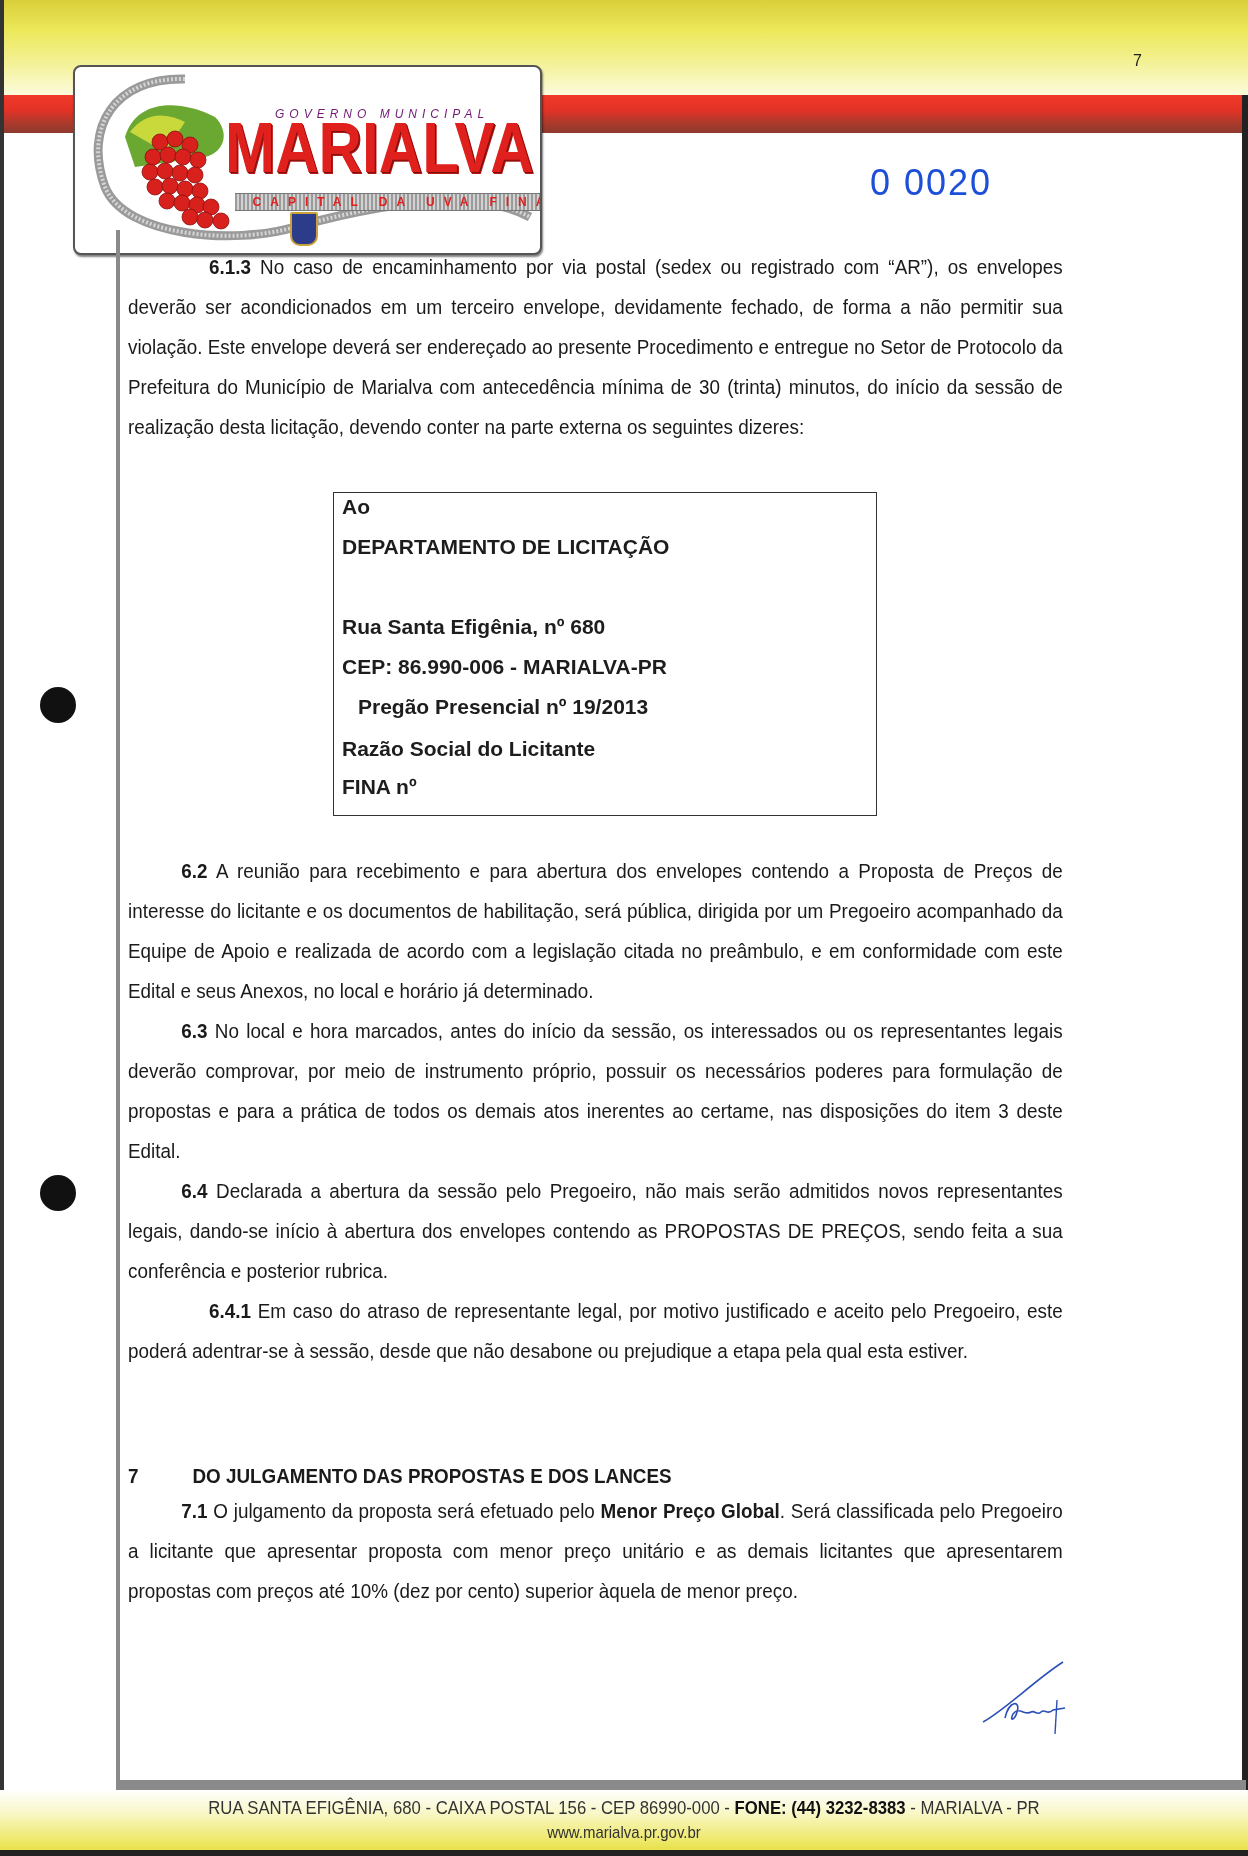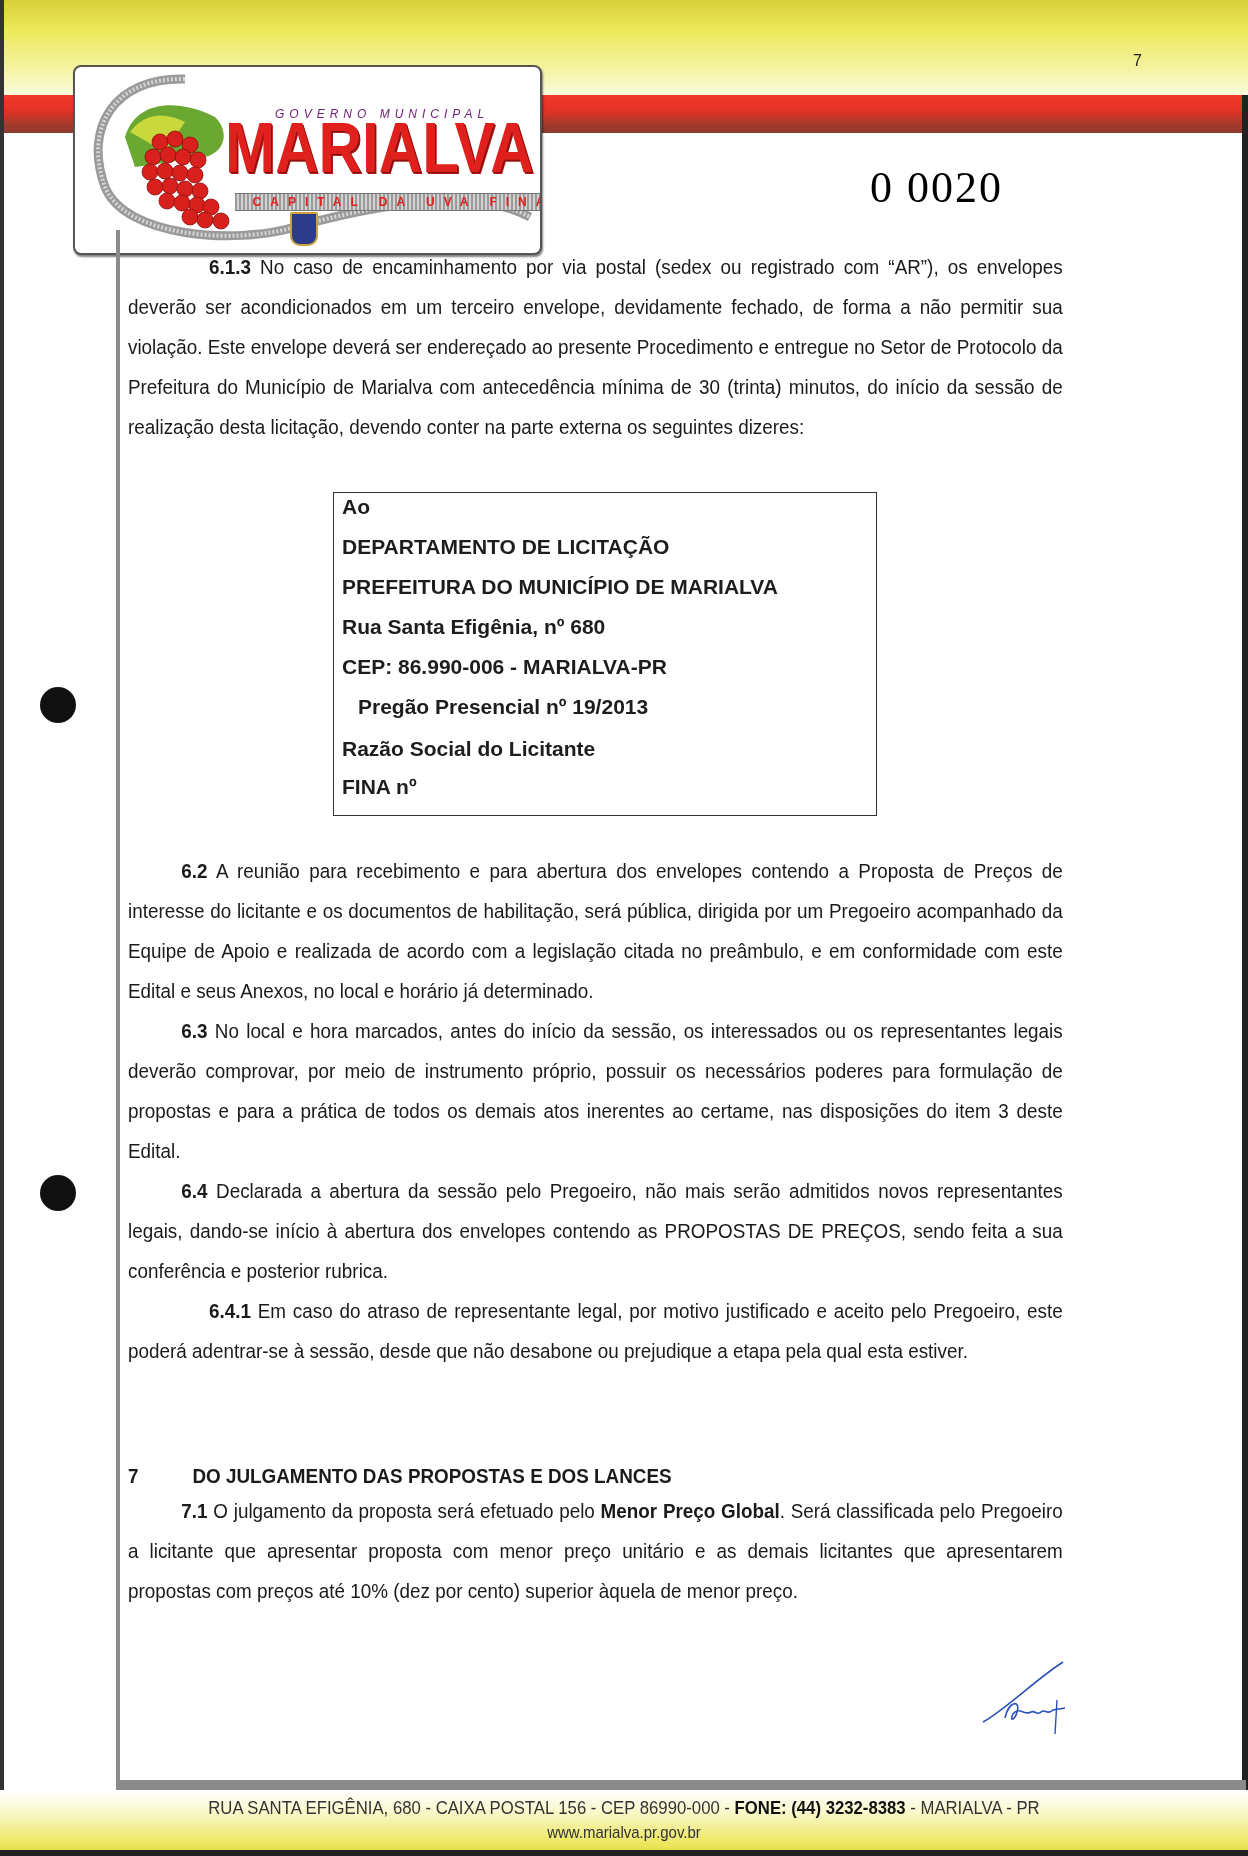--- a/index.html
+++ b/index.html
@@ -52,22 +52,22 @@
     .logo-tagline span {
       display: block; text-align: center; font-size: 12px; font-weight: bold; color: #e0201c;
       letter-spacing: 9px; line-height: 16px;
     }
     .grapes { position: absolute; left: 30px; top: 30px; }
     .crest {
       position: absolute; left: 215px; top: 145px; width: 24px; height: 30px;
       background: #2c3c8a; border: 2px solid #c9a23b; border-radius: 2px 2px 10px 10px;
     }
     .stamp {
-      position: absolute; left: 870px; top: 162px; font-size: 44px; color: #000000;
-      font-family: Liberation Serif, serif; letter-spacing: 2px;
+      position: absolute; left: 870px; top: 162px; font-size: 36px; color: #1d4ed8;
+      font-family: Liberation Sans, sans-serif; letter-spacing: 2px;
     }
     .content-frame {
       position: absolute; left: 116px; top: 230px; width: 1126px; height: 1550px;
       border-left: 4px solid #8a8a8a;
       border-bottom: 10px solid #8a8a8a;
     }
     .text-block {
       position: absolute; left: 128px; width: 1016px;
       font-size: 20.5px; line-height: 40px; text-align: justify;
       transform: scaleX(0.92); transform-origin: left top;
@@ -166,21 +166,20 @@
 
 <div class="text-block" style="top:247px;">
   <p class="para indent2 last">
     <b>6.1.3</b><span> No caso de encaminhamento por via postal (sedex ou registrado com “AR”), os envelopes deverão ser acondicionados em um terceiro envelope, devidamente fechado, de forma a não permitir sua violação. Este envelope deverá ser endereçado ao presente Procedimento e entregue no Setor de Protocolo da Prefeitura do Município de Marialva com antecedência mínima de 30 (trinta) minutos, do início da sessão de realização desta licitação, devendo conter na parte externa os seguintes dizeres:</span>
   </p>
 </div>
 
 <div class="address-box">
   <div class="bold" style="top:2px;">Ao</div>
   <div class="bold" style="top:42px;">DEPARTAMENTO DE LICITAÇÃO</div>
-  <div class="bold" style="top:82px;">PREFEITURA DO MUNICÍPIO DE MARIALVA</div>
   <div style="top:122px;">Rua Santa Efigênia, nº 680</div>
   <div style="top:162px;">CEP: 86.990-006 - MARIALVA-PR</div>
   <div class="bold" style="top:202px;margin-left:16px;">Pregão Presencial nº 19/2013</div>
   <div class="bold" style="top:244px;">Razão Social do Licitante</div>
   <div class="bold" style="top:282px;">FINA nº</div>
 </div>
 
 <div class="text-block" style="top:851px;">
   <p class="para indent last">
     <b>6.2</b><span> A reunião para recebimento e para abertura dos envelopes contendo a Proposta de Preços de interesse do licitante e os documentos de habilitação, será pública, dirigida por um Pregoeiro acompanhado da Equipe de Apoio e realizada de acordo com a legislação citada no preâmbulo, e em conformidade com este Edital e seus Anexos, no local e horário já determinado.</span>

